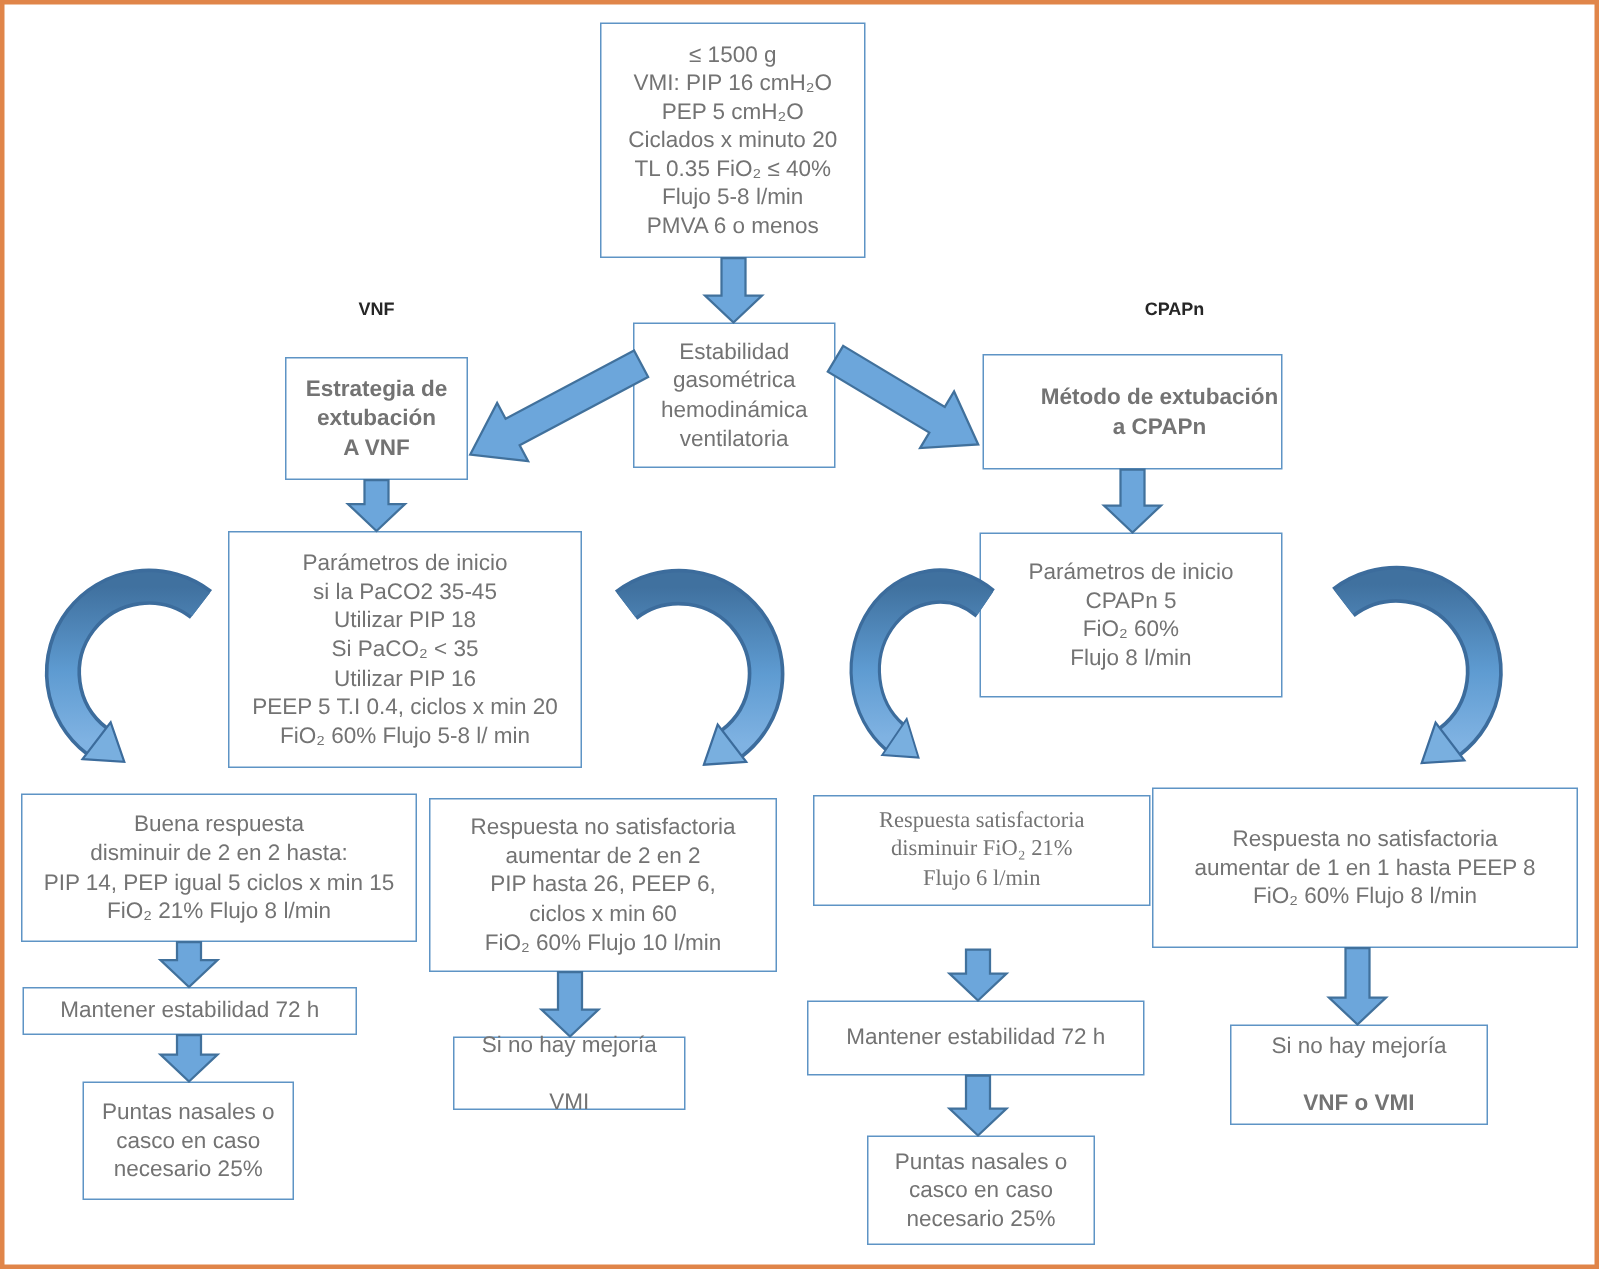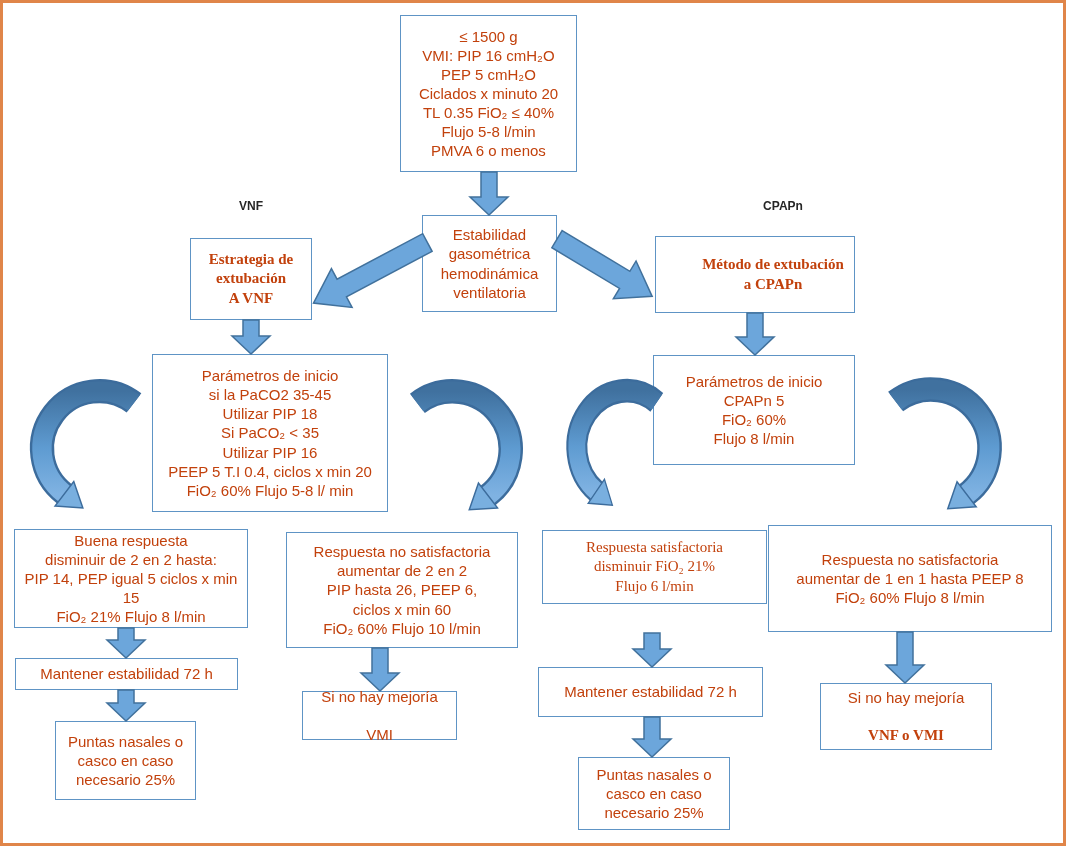--- a/index.html
+++ b/index.html
@@ -7,43 +7,43 @@
     position:relative;width:1060px;height:840px;margin:0;
     background:#fff;border:3px solid #E08549;
     font-family:"Liberation Sans","DejaVu Sans",sans-serif;
     overflow:hidden;
   }
   .box{
     position:absolute;box-sizing:border-box;
     border:1px solid #5E94C5;background:#fff;
     display:flex;align-items:center;justify-content:center;
     text-align:center;white-space:pre-line;
-    font-size:15px;line-height:1.27;color:#c2410c;
+    font-size:15px;line-height:1.27;color:#737373;
   }
-  .bold{font-weight:700;font-family:Liberation Serif, serif;}
+  .bold{font-weight:700;}
   .flow-label{
     position:absolute;font-weight:700;font-size:12px;color:#262626;
     text-align:center;
   }
   .arrow{position:absolute;overflow:visible;}
   .arrow polygon{fill:#6CA6DB;stroke:#41719C;stroke-width:1.5;}
   .curve path.under{stroke:#3C6C9C;stroke-width:25;fill:none;}
   .curve path.top{stroke:url(#curveGrad);stroke-width:20;fill:none;}
   .curve polygon{fill:#79AFDF;stroke:#3C6C9C;stroke-width:1.5;}
   .mirror{transform:scaleX(-1);}
   
   #b-entry{left:397px;top:12px;width:177px;height:157px;}
   #b-stability{left:419px;top:212px;width:135px;height:97px;}
   #b-strategy{left:187px;top:235px;width:122px;height:82px;}
   #b-method{left:652px;top:233px;width:200px;height:77px;padding-left:36px;}
   #lab-vnf{left:187px;top:196px;width:122px;}
   #lab-cpapn{left:680px;top:196px;width:200px;}
   #b-params-left{left:149px;top:351px;width:236px;height:158px;}
   #b-params-right{left:650px;top:352px;width:202px;height:110px;}
-  #b-good-left{left:11px;top:526px;width:234px;height:99px;}
+  #b-good-left{left:11px;top:526px;width:264px;height:99px;}
   #b-bad-left{left:283px;top:529px;width:232px;height:116px;}
   #b-good-right{left:539px;top:527px;width:225px;height:74px;font-family:Liberation Serif, serif;}
   #b-bad-right{left:765px;top:522px;width:284px;height:107px;}
   #b-maintain-left{left:12px;top:655px;width:223px;height:32px;}
   #b-nasal-left{left:52px;top:718px;width:141px;height:79px;}
   #b-vmi-left{left:299px;top:688px;width:155px;height:49px;}
   #b-maintain-right{left:535px;top:664px;width:225px;height:50px;}
   #b-nasal-right{left:575px;top:754px;width:152px;height:73px;}
   #b-vmi-right{left:817px;top:680px;width:172px;height:67px;}
   

